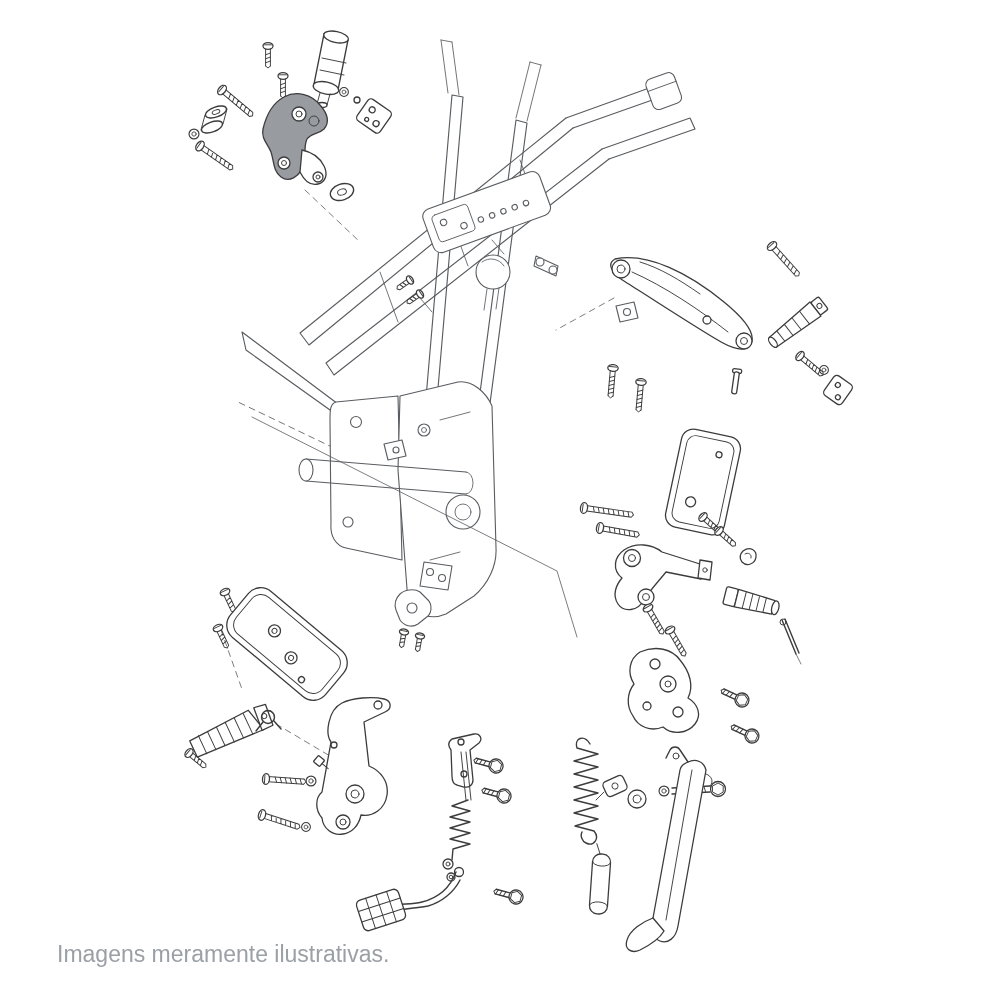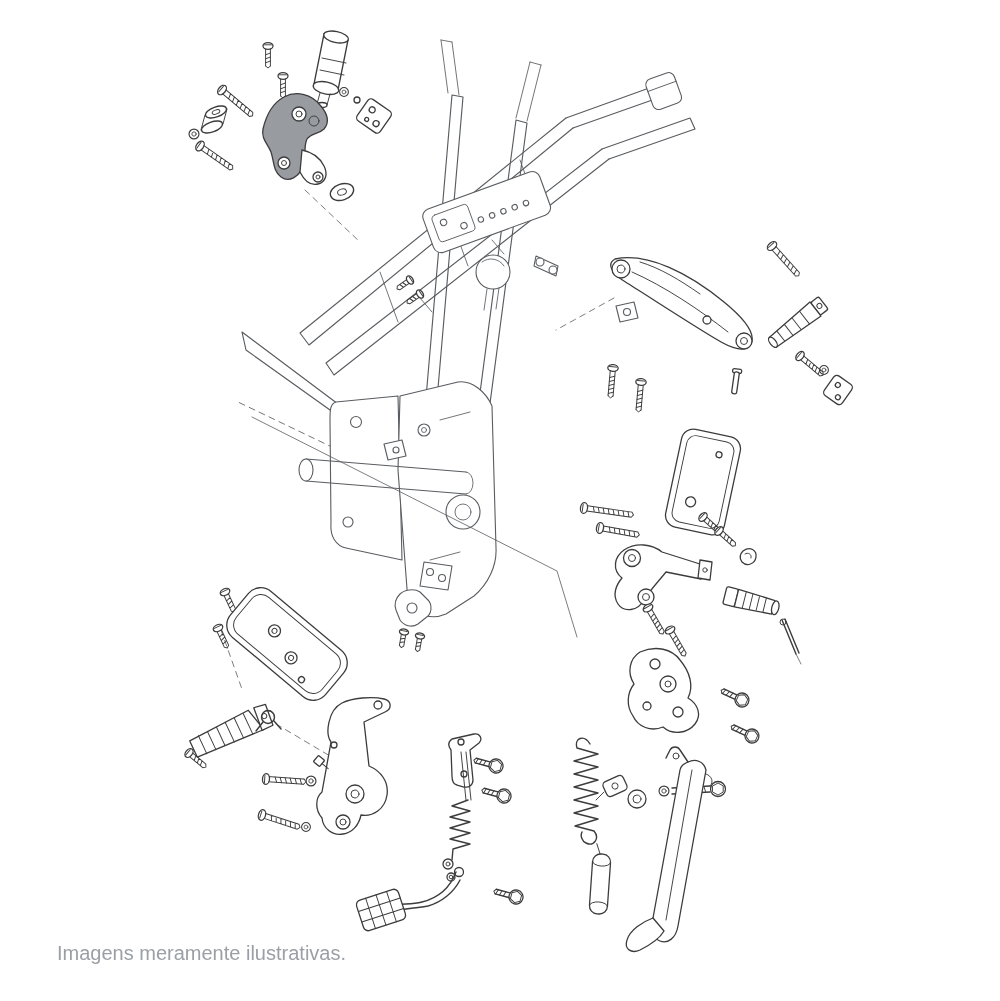--- a/index.html
+++ b/index.html
@@ -15,21 +15,21 @@
   .st2{fill:none;stroke:var(--line-color,#3c3c3c);stroke-width:.95;stroke-linecap:round;stroke-linejoin:round}
   .fw {fill:#ffffff;stroke:var(--line-color,#3c3c3c);stroke-width:1.3;stroke-linejoin:round}
   .fs {fill:var(--shade-color,#989ca1);stroke:var(--line-color,#3c3c3c);stroke-width:1.3;stroke-linejoin:round}
   
   .fln {fill:none;stroke:var(--line-color-light,#595c60);stroke-width:1.15;stroke-linecap:round;stroke-linejoin:round}
   .fln2{fill:none;stroke:var(--line-color-light,#595c60);stroke-width:.85;stroke-linecap:round;stroke-linejoin:round}
   .fwl {fill:#ffffff;stroke:var(--line-color-light,#595c60);stroke-width:1.1;stroke-linejoin:round}
   .dash{stroke-dasharray:6 5}
   .thin{stroke-width:.8;stroke:var(--line-color-light,#595c60);fill:none;stroke-linecap:round}
   .caption{
-    position:absolute;left:57px;top:941px;font-size:20px;line-height:1.2;
+    position:absolute;left:57px;top:941px;font-size:23px;line-height:1.2;
     color:var(--caption-color,#9aa0a6);
   }
 </style>
 </head>
 <body>
 
 <div class="stage">
 <svg width="1000" height="1001" viewBox="0 0 1000 1001">
   <defs>
     <g id="scrXS">

